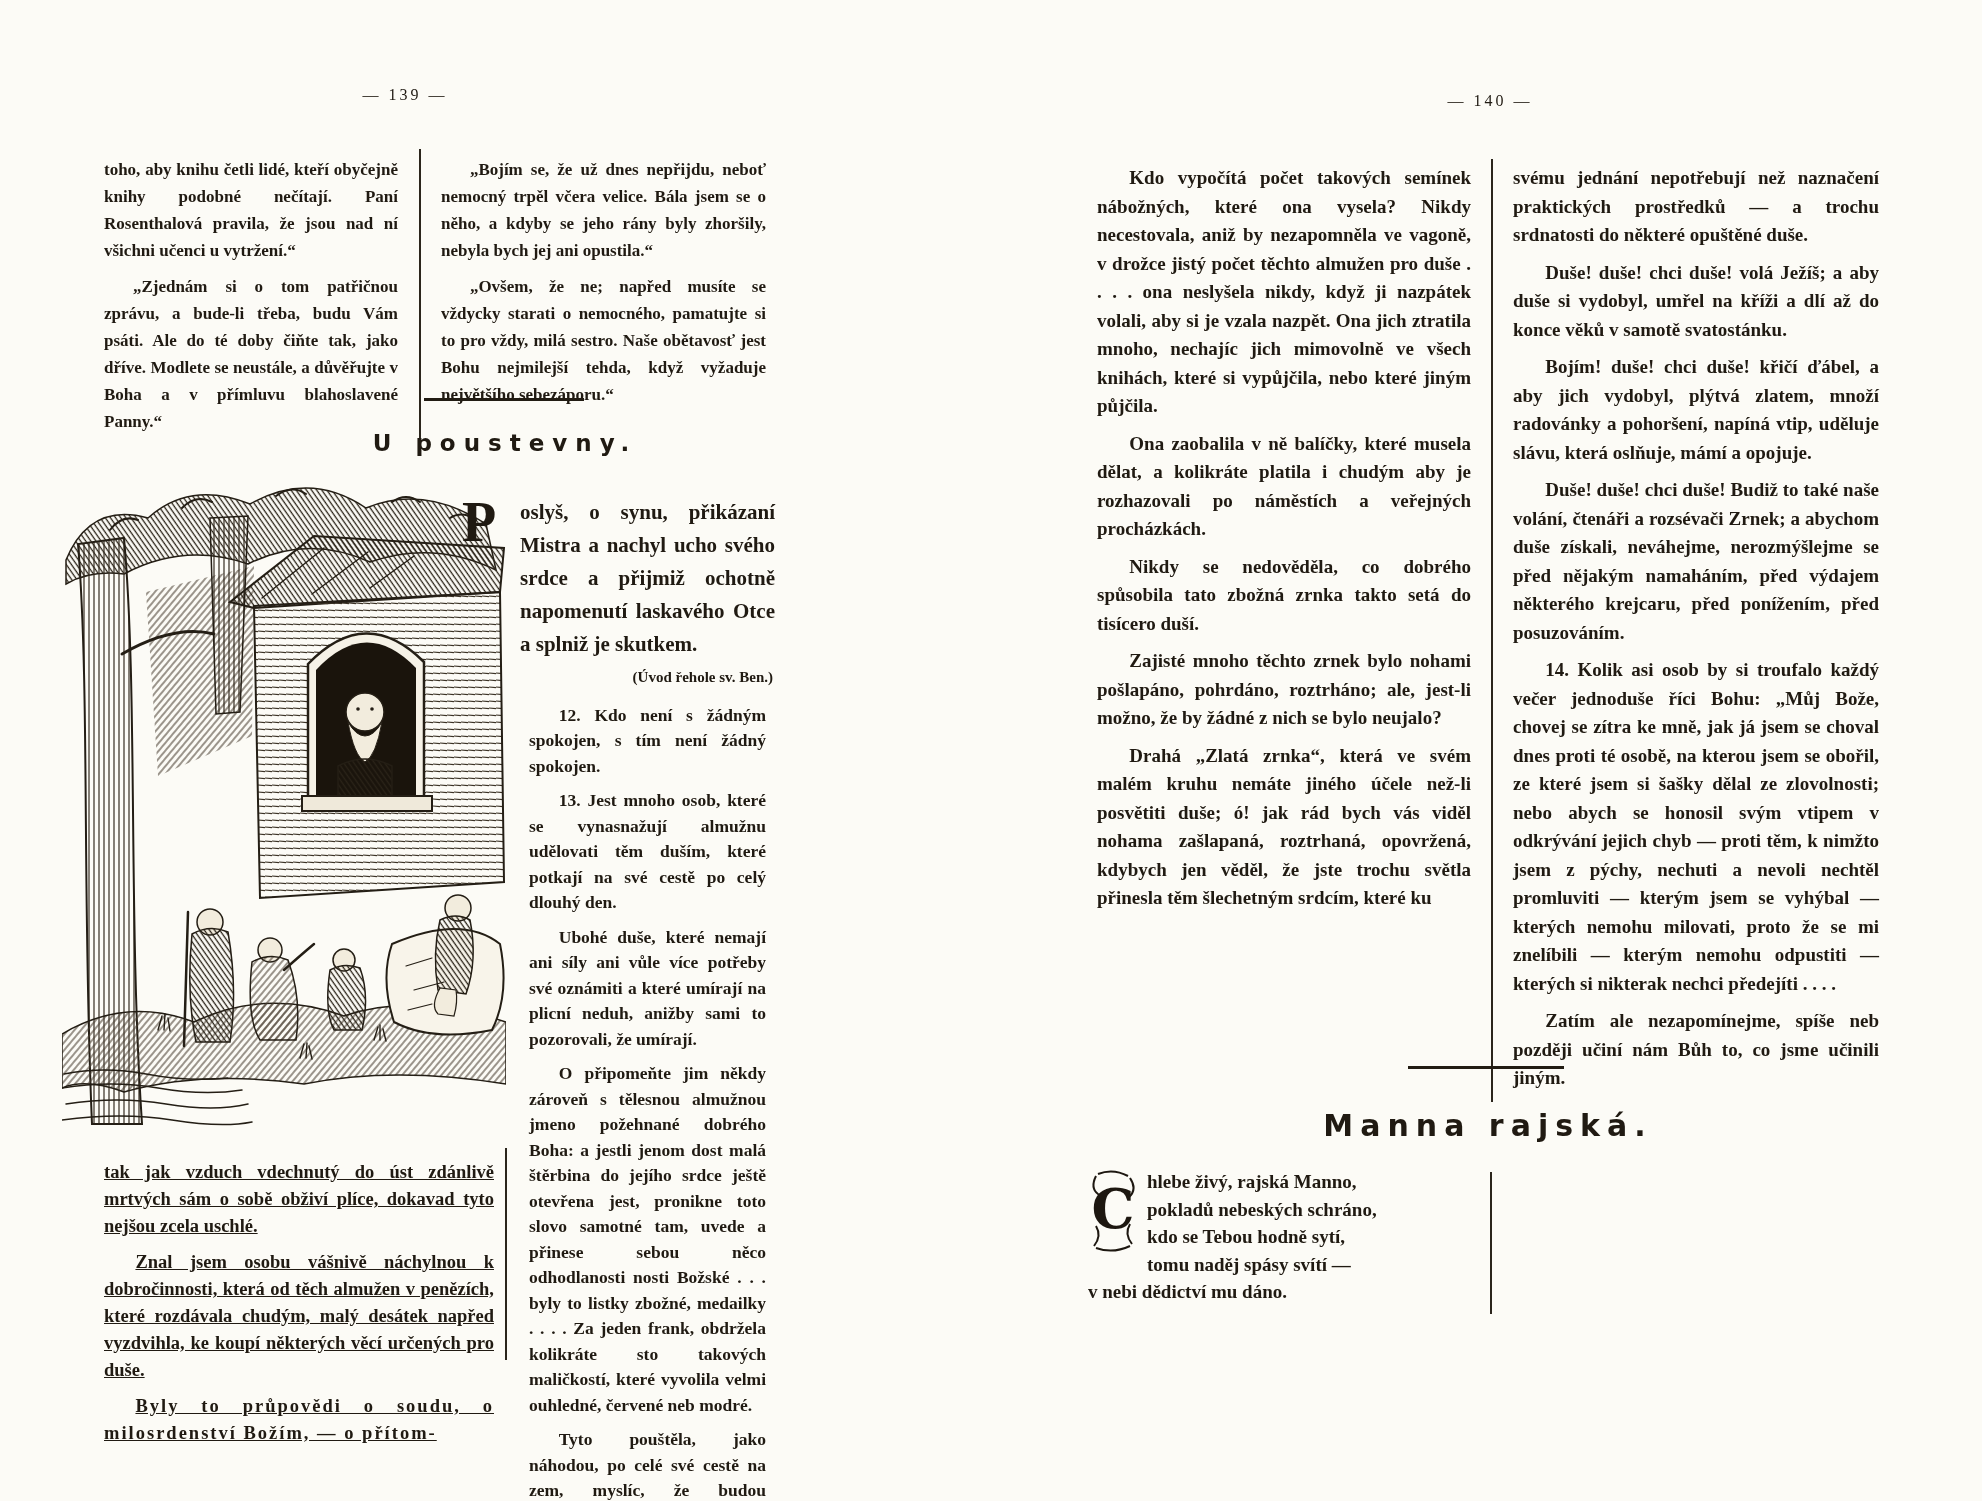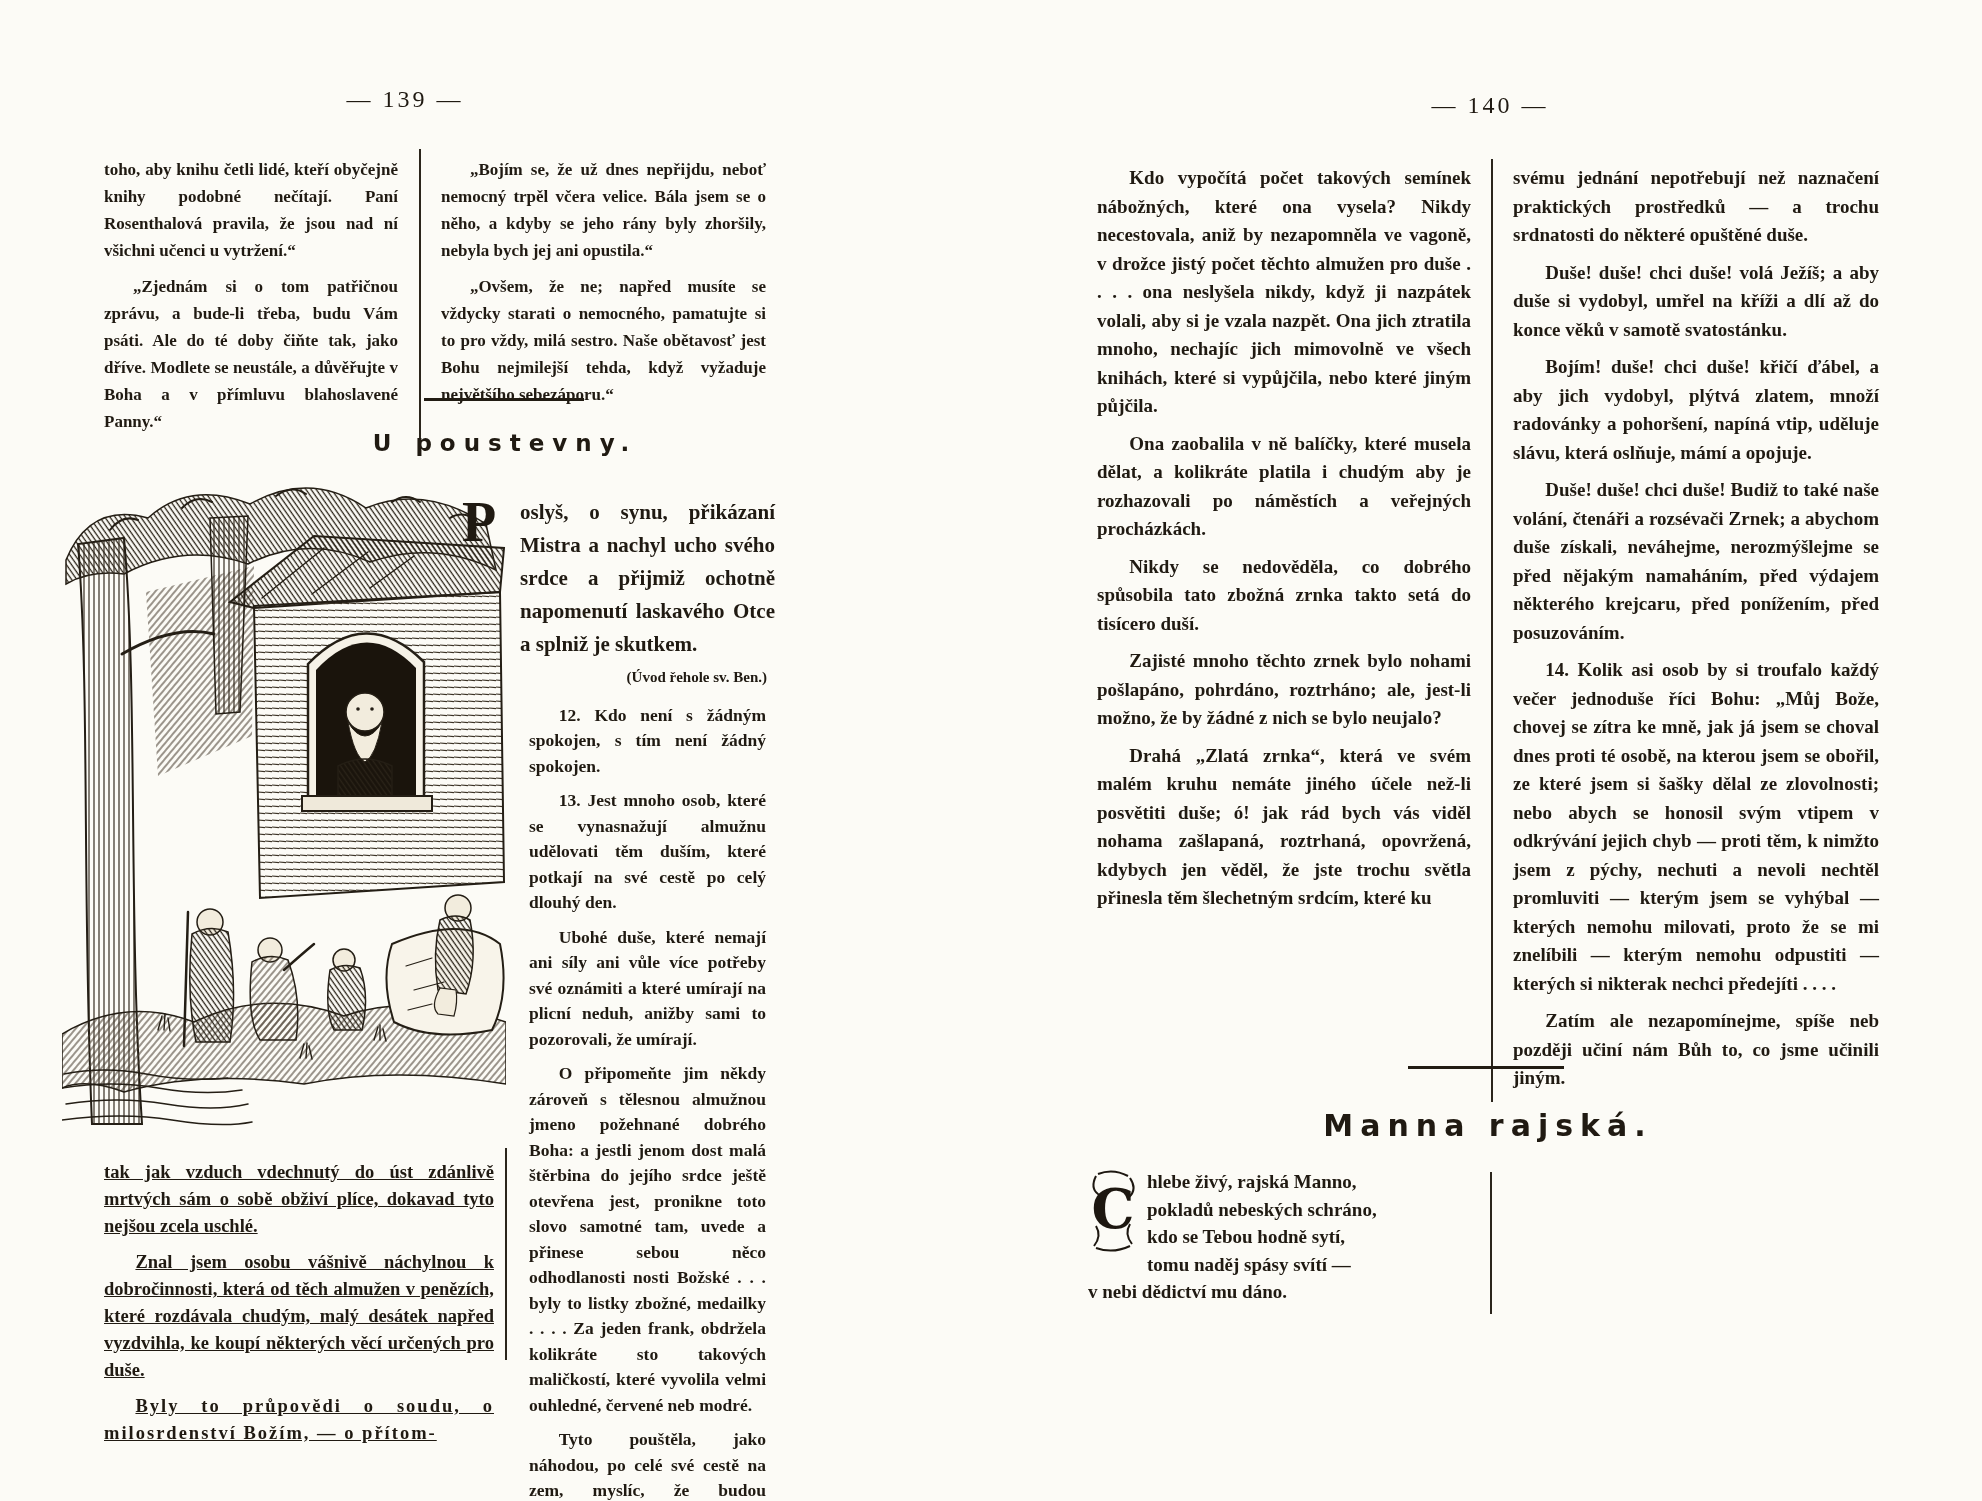--- a/index.html
+++ b/index.html
@@ -6,21 +6,21 @@
   html,body { width:1982px; height:1501px; }
   body {
     position:relative;
     background:#fcfbf6;
     color:#201a12;
     font-family:"Liberation Serif", serif;
     font-weight:bold;
     overflow:hidden;
   }
   .abs { position:absolute; }
-  .pg-num { font-size:24px; font-weight:normal; letter-spacing:3px; text-align:center; }
+  .pg-num { font-size:16px; font-weight:normal; letter-spacing:3px; text-align:center; }
   #p139-num { left:95px; top:86px; width:620px; }
   #p140-num { left:1092px; top:92px; width:796px; }
 
   p.para { text-align:justify; margin:9px; }
   .indent { text-indent:1.7em; }
   .tracked { letter-spacing:2px; }
 
   
   #p139-top { left:95px; top:147px; width:680px; display:flex; font-size:17px; line-height:27px; }
   #p139-top .colA { width:312px; }
@@ -30,21 +30,21 @@
   #rule-139 { left:424px; top:398px; width:160px; border-top:3px solid #221c13; }
   #heading-139 { left:505px; top:430px; transform:translateX(-50%);
     font-family:"DejaVu Sans", sans-serif; font-weight:bold; font-size:23px;
     letter-spacing:8px; white-space:nowrap; }
 
   #illus-139 { left:62px; top:474px; width:444px; height:664px; }
 
   #p139-lower-right { left:520px; top:496px; width:255px; font-size:17.5px; line-height:25.5px; }
   .epigraph { position:relative; font-size:21px; line-height:33px; text-align:justify; }
   .dropcap { position:absolute; left:-58px; top:0; font-size:56px; line-height:52px; font-weight:bold; }
-  .attrib { font-size:15px; text-align:right; padding-right:2px; margin:4px 6px 12px; }
+  .attrib { font-size:15px; text-align:right; padding-right:2px; margin:4px 0 12px; }
 
   #p139-lower-left { left:95px; top:1150px; width:408px; font-size:18.5px; line-height:27px;text-decoration:underline; }
   #p139-lower-divider { left:505px; top:1148px; height:212px; width:0; border-left:2px solid #2b251c; }
 
   
   #p140-cols { left:1088px; top:155px; width:800px; display:flex; font-size:19px; line-height:28.5px; }
   #p140-cols .colA { width:392px; }
   #p140-cols .gap  { width:0; border-left:2px solid #2b251c; margin:4px 11px 0 11px; }
   #p140-cols .colB { flex:1; }
 

